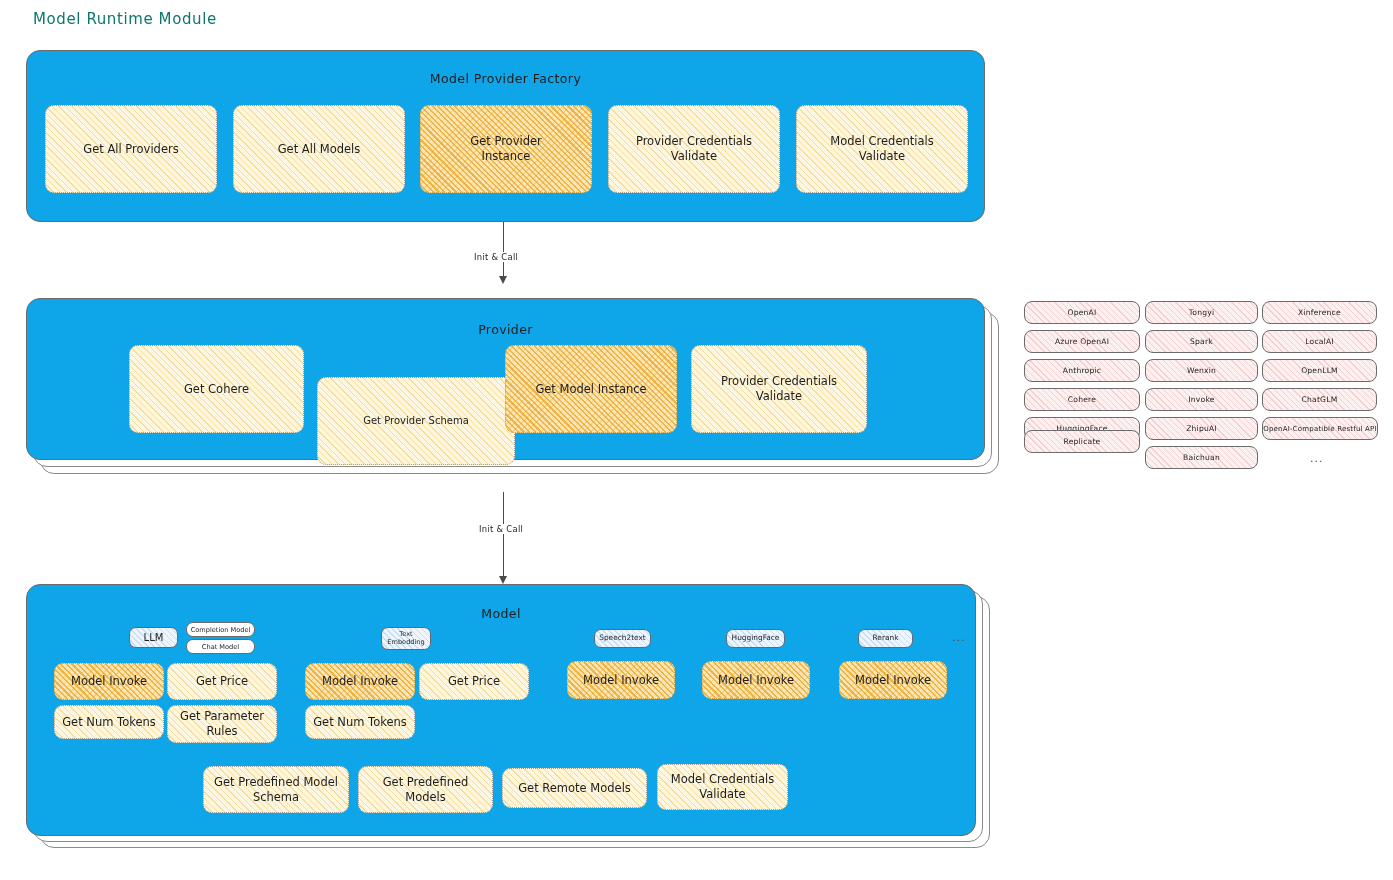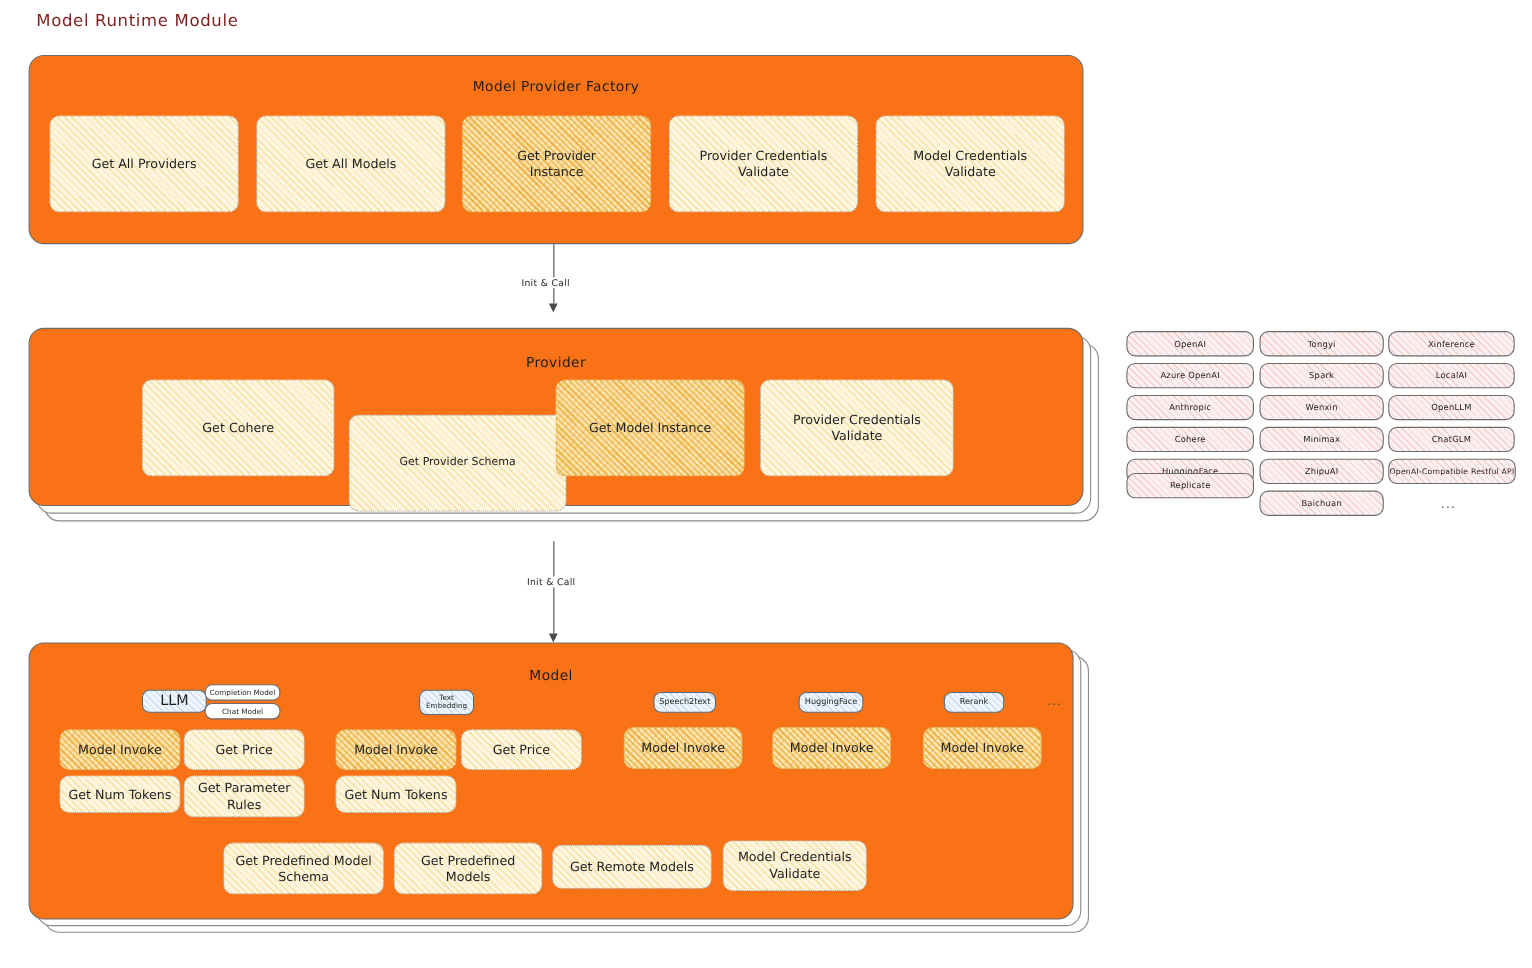--- a/index.html
+++ b/index.html
@@ -19,29 +19,29 @@
     background: #ffffff;
   }
 
   .hand { font-family: "DejaVu Sans", sans-serif; }
 
   
   .page-title {
     position: absolute;
     left: 33px; top: 10px;
     font-size: 15px;
-    color: #7f1d1d;
+    color: #0f766e;
     letter-spacing: 0.6px;
     white-space: nowrap;
   }
 
   
   .container {
     position: absolute;
-    background: #f97316;
+    background: #0ea5e9;
     border: 1.3px solid #6b6b6b;
     border-radius: 14px;
   }
   .container .ctitle {
     position: absolute;
     left: 0; right: 0;
     text-align: center;
     font-size: 12.5px;
     color: #1e1e1e;
     letter-spacing: 0.4px;
@@ -222,21 +222,21 @@
   <div id="provider-list">
       <div class="pbox hand" style="left: 1024px; top: 301px; width: 116px; height: 23px; z-index: 5; font-size: 7.6px;">OpenAI</div>
       <div class="pbox hand" style="left: 1024px; top: 330px; width: 116px; height: 23px; z-index: 5; font-size: 7.6px;">Azure OpenAI</div>
       <div class="pbox hand" style="left: 1024px; top: 359px; width: 116px; height: 23px; z-index: 5; font-size: 7.6px;">Anthropic</div>
       <div class="pbox hand" style="left: 1024px; top: 388px; width: 116px; height: 23px; z-index: 5; font-size: 7.6px;">Cohere</div>
       <div class="pbox hand" style="left: 1024px; top: 417px; width: 116px; height: 23px; z-index: 5; font-size: 7.6px;">HuggingFace</div>
       <div class="pbox hand" style="left: 1024px; top: 430px; width: 116px; height: 23px; z-index: 5; font-size: 7.6px;">Replicate</div>
       <div class="pbox hand" style="left: 1145px; top: 301px; width: 113px; height: 23px; z-index: 5; font-size: 7.6px;">Tongyi</div>
       <div class="pbox hand" style="left: 1145px; top: 330px; width: 113px; height: 23px; z-index: 5; font-size: 7.6px;">Spark</div>
       <div class="pbox hand" style="left: 1145px; top: 359px; width: 113px; height: 23px; z-index: 5; font-size: 7.6px;">Wenxin</div>
-      <div class="pbox hand" style="left: 1145px; top: 388px; width: 113px; height: 23px; z-index: 5; font-size: 7.6px;">Minimax</div>
+      <div class="pbox hand" style="left: 1145px; top: 388px; width: 113px; height: 23px; z-index: 5; font-size: 7.6px;">Invoke</div>
       <div class="pbox hand" style="left: 1145px; top: 417px; width: 113px; height: 23px; z-index: 5; font-size: 7.6px;">ZhipuAI</div>
       <div class="pbox hand" style="left: 1145px; top: 446px; width: 113px; height: 23px; z-index: 5; font-size: 7.6px;">Baichuan</div>
       <div class="pbox hand" style="left: 1262px; top: 301px; width: 115px; height: 23px; z-index: 5; font-size: 7.6px;">Xinference</div>
       <div class="pbox hand" style="left: 1262px; top: 330px; width: 115px; height: 23px; z-index: 5; font-size: 7.6px;">LocalAI</div>
       <div class="pbox hand" style="left: 1262px; top: 359px; width: 115px; height: 23px; z-index: 5; font-size: 7.6px;">OpenLLM</div>
       <div class="pbox hand" style="left: 1262px; top: 388px; width: 115px; height: 23px; z-index: 5; font-size: 7.6px;">ChatGLM</div>
       <div class="pbox hand" style="left: 1262px; top: 417px; width: 116px; height: 23px; z-index: 5; font-size: 7px;">OpenAI-Compatible Restful API</div>
       <div class="ellipsis hand" style="left: 1310px; top: 452px; z-index: 5; font-size: 11px;">...</div>
     </div>
 
@@ -245,21 +245,21 @@
     <div class="head" style="top:84px;"></div>
   </div>
   <div class="arrow-label hand" style="left:476px; top:524px; z-index:4;">Init &amp; Call</div>
 
   <div class="stack-sheet" style="left:40px; top:596px; width:950px; height:252px; z-index:0;"></div>
   <div class="stack-sheet" style="left:33px; top:590px; width:950px; height:252px; z-index:1;"></div>
   <div class="container" style="left:26px; top:584px; width:950px; height:252px; z-index:2;">
     <div class="ctitle hand" style="top:21px;">Model</div>
   </div>
   <div id="model-inner">
-      <div class="bbox hand" style="left: 129px; top: 627px; width: 59px; height: 21px; z-index: 5; font-size: 13px;">LLM</div>
+      <div class="bbox hand" style="left: 129px; top: 627px; width: 49px; height: 21px; z-index: 5; font-size: 10px;">LLM</div>
       <div class="bbox hand" style="left: 381px; top: 627px; width: 50px; height: 23px; z-index: 5; font-size: 6.6px;">Text<br>Embedding</div>
       <div class="bbox hand" style="left: 594px; top: 629px; width: 57px; height: 19px; z-index: 5; font-size: 7.4px;">Speech2text</div>
       <div class="bbox hand" style="left: 726px; top: 629px; width: 59px; height: 19px; z-index: 5; font-size: 7.4px;">HuggingFace</div>
       <div class="bbox hand" style="left: 858px; top: 629px; width: 55px; height: 19px; z-index: 5; font-size: 7.4px;">Rerank</div>
       <div class="wbox hand" style="left: 186px; top: 622px; width: 69px; height: 15px; z-index: 5; font-size: 6.6px;">Completion Model</div>
       <div class="wbox hand" style="left: 186px; top: 639px; width: 69px; height: 15px; z-index: 5; font-size: 6.6px;">Chat Model</div>
       <div class="ybox hand strong" style="left: 54px; top: 663px; width: 110px; height: 37px; z-index: 5; font-size: 11.5px;">Model Invoke</div>
       <div class="ybox hand" style="left: 167px; top: 663px; width: 110px; height: 37px; z-index: 5; font-size: 11.5px;">Get Price</div>
       <div class="ybox hand" style="left: 54px; top: 705px; width: 110px; height: 34px; z-index: 5; font-size: 11.5px;">Get Num Tokens</div>
       <div class="ybox hand" style="left: 167px; top: 705px; width: 110px; height: 38px; z-index: 5; font-size: 11.5px;">Get Parameter<br>Rules</div>

